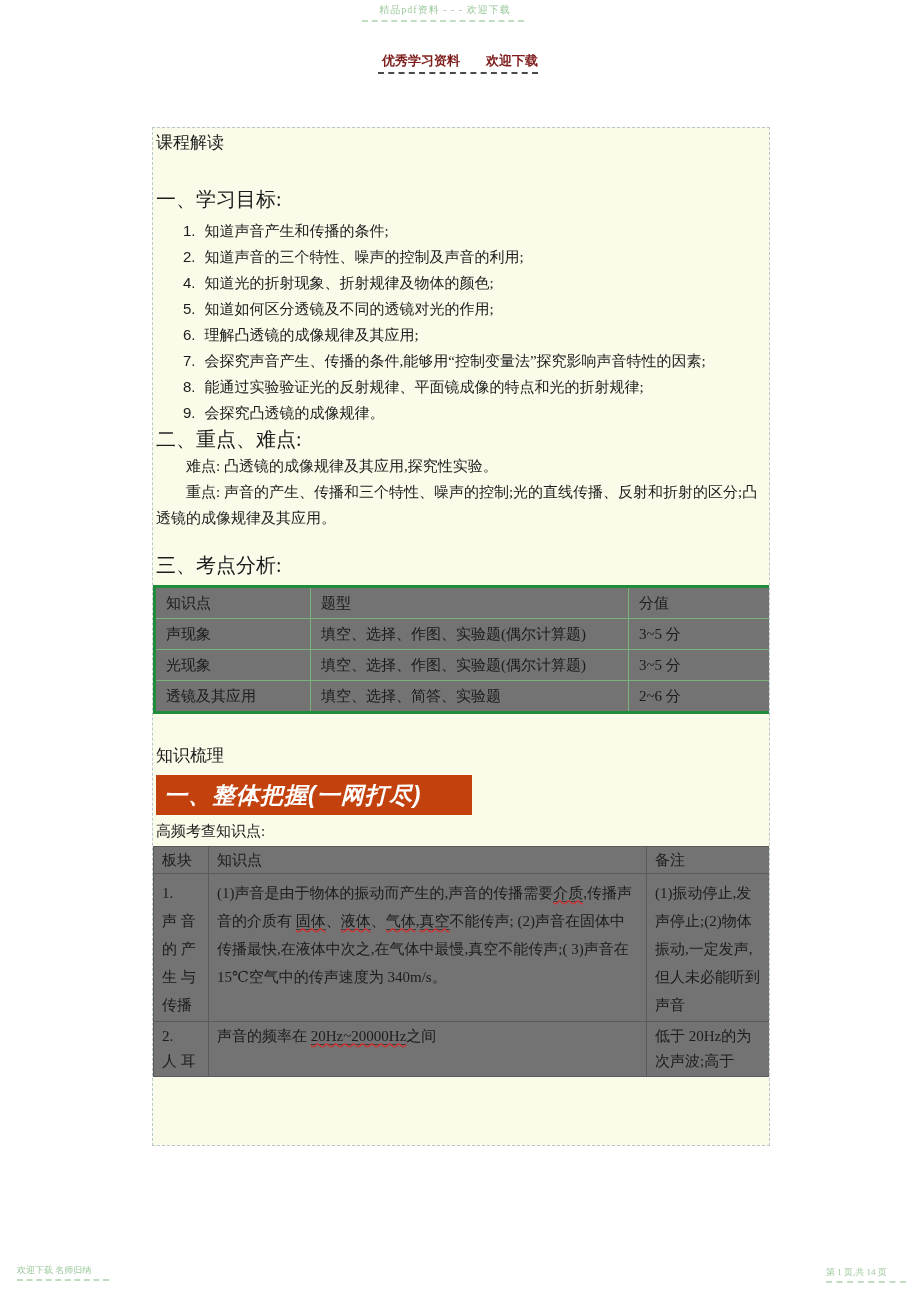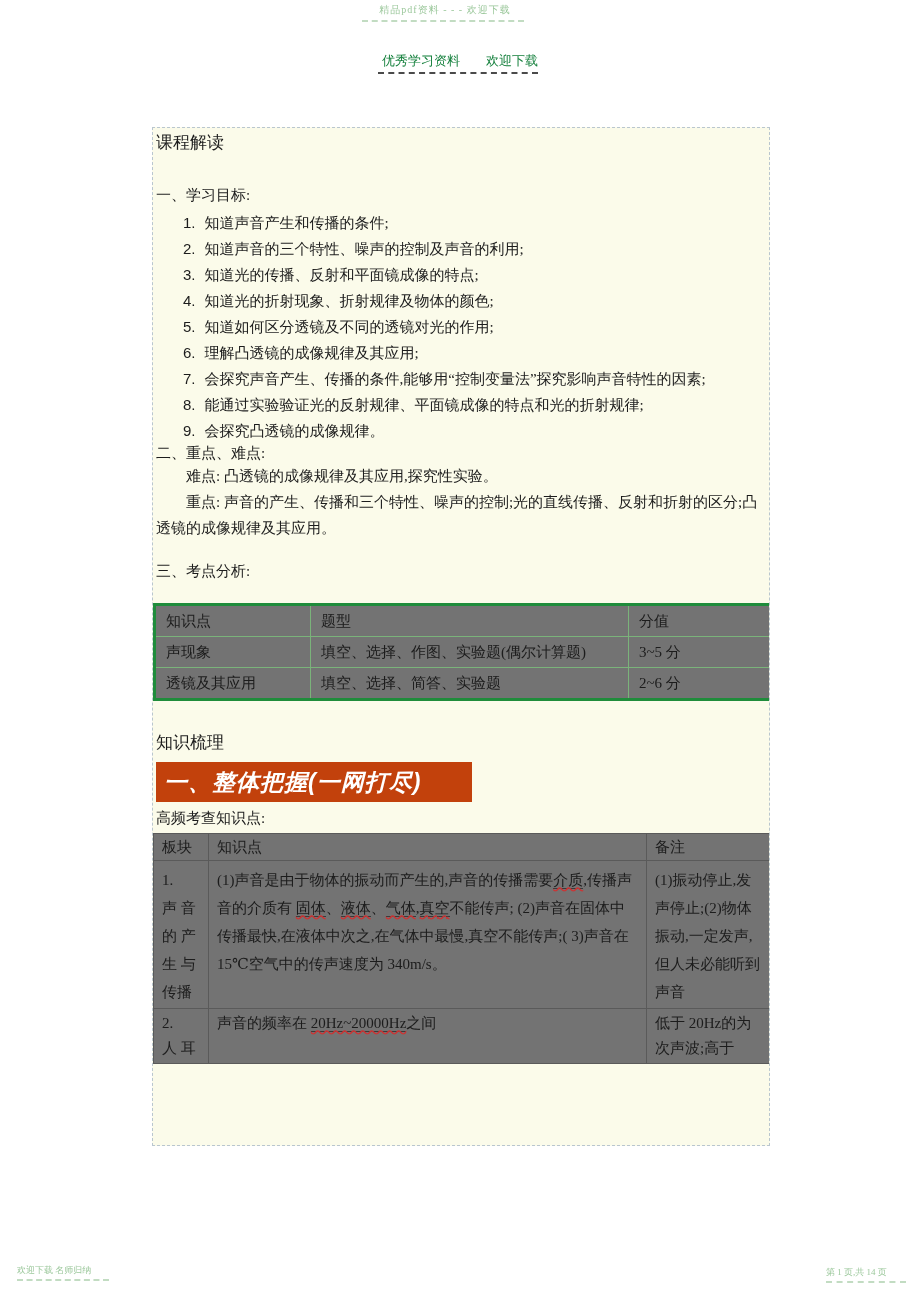--- a/index.html
+++ b/index.html
@@ -2,36 +2,36 @@
 <html><head>
 <meta charset="utf-8">
 <style>
   html,body{margin:0;padding:0;width:920px;height:1303px;background:#ffffff;overflow:hidden;
     font-family:"Liberation Serif","DejaVu Serif",serif;color:#1c1c1c;}
   .abs{position:absolute;}
 
   
   .watermark{left:350px;top:3px;width:190px;text-align:center;font-size:10px;color:#9cc89c;letter-spacing:1px;}
   .wm-rule{left:362px;top:20px;width:162px;border-top:2px dashed #c2dcc2;}
-  .doc-header{left:370px;top:52px;width:180px;text-align:center;font-size:13px;color:#15803d;}
+  .doc-header{left:370px;top:52px;width:180px;text-align:center;font-size:13px;color:#7f1d1d;font-weight:bold;}
   .doc-header .gap{display:inline-block;width:26px;}
   .hdr-rule{left:378px;top:72px;width:160px;border-top:2px dashed #4a4a4a;}
 
   
   .sheet{left:152px;top:127px;width:618px;height:1019px;background:#fbfbea;border:1px dashed #b9c6cf;
     box-sizing:border-box;padding:0 3px;overflow:hidden;font-size:15px;}
   .title-lg{font-size:17px;padding-top:3px;}
-  .sec-head{font-size:15px;}
+  .sec-head{font-size:20px;}
   .objectives-head{margin-top:32px;margin-bottom:5px;}
   .obj-item{line-height:26px;text-indent:27px;}
   .num{font-family:"Liberation Sans","DejaVu Sans",sans-serif;}
   .obj-item .num{margin-right:9px;}
   .kp-head{}
   .kp-par{line-height:26px;text-indent:30px;}
-  .exam-head{margin-top:21px;margin-bottom:22px;}
+  .exam-head{margin-top:21px;margin-bottom:6px;}
 
   
   table{border-collapse:collapse;background:#737373;table-layout:fixed;}
   .green-table{width:calc(100% + 6px);margin-left:-3px;border:3px solid #1f8c3b;}
   .green-table th,.green-table td{border:1px solid #7ab37a;font-weight:normal;text-align:left;
     padding:3px 10px;line-height:24px;font-size:15px;vertical-align:top;}
 
   .title-outline{margin-top:27px;}
   .banner{margin-top:8px;width:316px;height:40px;background:#c2410c;color:#ffffff;display:flex;align-items:center;
     font-family:"Liberation Sans","DejaVu Sans",sans-serif;font-weight:bold;font-style:italic;
@@ -68,21 +68,20 @@
 
 <div class="abs sheet">
 
   <div class="title-lg">课程解读</div>
 
   <div class="sec-head objectives-head">一、学习目标:</div>
 
   <div>
     <div class="obj-item"><span class="num">1.</span><span>知道声音产生和传播的条件;</span></div>
     <div class="obj-item"><span class="num">2.</span><span>知道声音的三个特性、噪声的控制及声音的利用;</span></div>
-    <div class="obj-item"><span class="num">3.</span><span>知道光的传播、反射和平面镜成像的特点;</span></div>
     <div class="obj-item"><span class="num">4.</span><span>知道光的折射现象、折射规律及物体的颜色;</span></div>
     <div class="obj-item"><span class="num">5.</span><span>知道如何区分透镜及不同的透镜对光的作用;</span></div>
     <div class="obj-item"><span class="num">6.</span><span>理解凸透镜的成像规律及其应用;</span></div>
     <div class="obj-item"><span class="num">7.</span><span>会探究声音产生、传播的条件,能够用“控制变量法”探究影响声音特性的因素;</span></div>
     <div class="obj-item"><span class="num">8.</span><span>能通过实验验证光的反射规律、平面镜成像的特点和光的折射规律;</span></div>
     <div class="obj-item"><span class="num">9.</span><span>会探究凸透镜的成像规律。</span></div>
   </div>
 
   <div class="sec-head kp-head">二、重点、难点:</div>
   <div class="kp-par">难点: 凸透镜的成像规律及其应用,探究性实验。</div>
@@ -97,20 +96,25 @@
         <col style="width:144px">
       </colgroup>
     <tbody>
         <tr>
       <th>知识点</th>
       <th>题型</th>
       <th>分值</th>
     </tr>
     <tr>
       <td>声现象</td>
+      <td>填空、选择、作图、实验题(偶尔计算题)</td>
+      <td>3~5 分</td>
+    </tr>
+    <tr>
+      <td>光现象</td>
       <td>填空、选择、作图、实验题(偶尔计算题)</td>
       <td>3~5 分</td>
     </tr>
     <tr>
       <td>透镜及其应用</td>
       <td>填空、选择、简答、实验题</td>
       <td>2~6 分</td>
     </tr>
   </tbody>
     </table>

